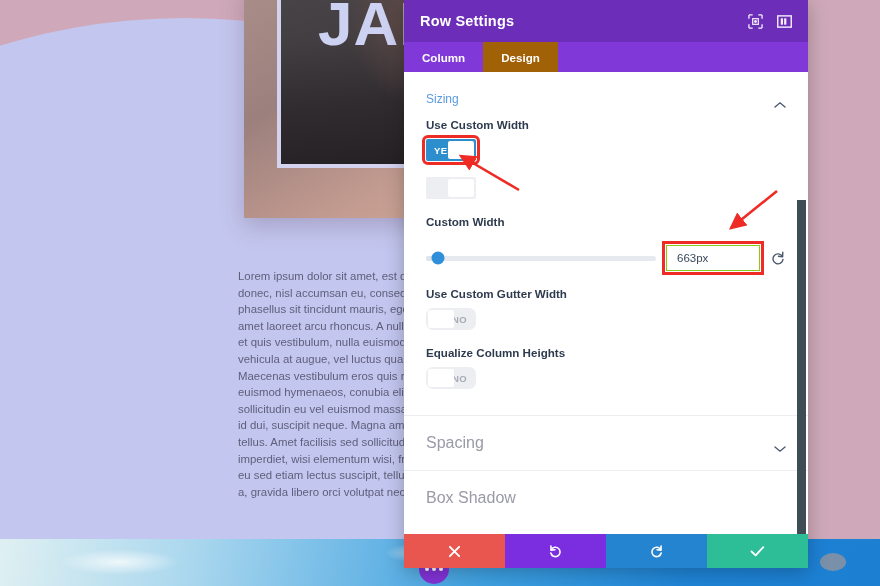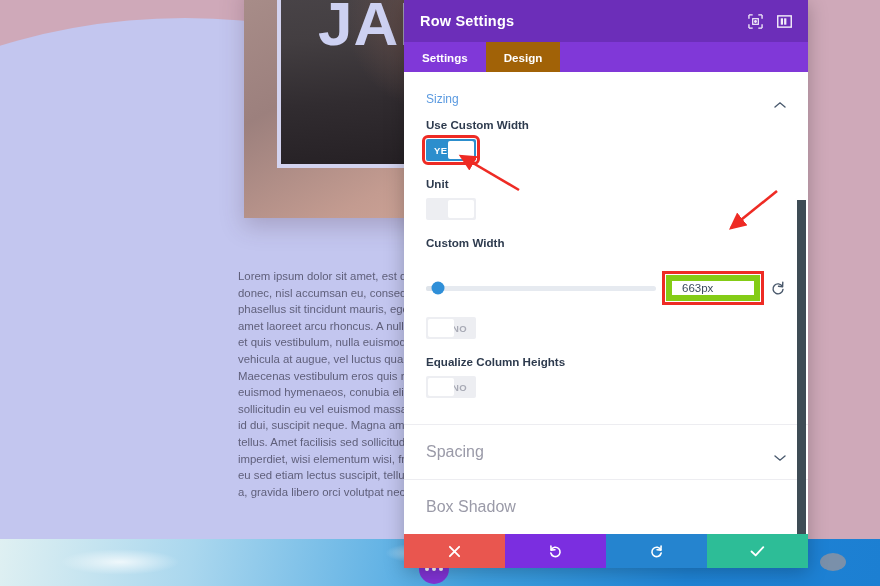--- a/index.html
+++ b/index.html
@@ -152,21 +152,21 @@
 
   .field { padding: 0 22px; margin-bottom: 16px; }
   .field-label {
     font-size: 11.6px; font-weight: 700; color: #2e3b4e;
     margin-bottom: 8px;
   }
 
   
   .toggle { width: 50px; height: 22px; border-radius: 2px; display:flex; cursor:pointer; position:relative; }
   .toggle.on { background:#2c8ecd; }
-  .toggle.off { background:#edeef2; }
+  .toggle.off { background:#edeef2;border-radius:7px; }
   .toggle .knob { width:26px; height:18px; background:#fff; border-radius:2px; position:absolute; top:2px; }
   .toggle.on .knob { right:2px; }
   .toggle.off .knob { left:2px; }
   .toggle .tlabel { position:absolute; top:0; height:22px; display:flex; align-items:center;
                     font-size:9.5px; font-weight:700; letter-spacing:.4px; }
   .toggle.on .tlabel { left:8px; color:#fff; }
   .toggle.off .tlabel { right:9px; color:#a8aab5; }
 
   .toggle.unit { background:#edeef2; }
   .toggle.unit .knob { right:2px; background:#fff; }
@@ -179,21 +179,21 @@
   .slider-track {
     flex: 1 1 auto; height: 5px; border-radius: 3px; background:#e6eaf0; position:relative;
     cursor:pointer;
   }
   .slider-track .fill { position:absolute; left:0; top:0; bottom:0; width:6%; background:#dfe4ea; border-radius:3px;}
   .slider-thumb {
     position:absolute; left:5%; top:50%; transform:translate(-50%,-50%);
     width:13px; height:13px; border-radius:50%; background:#2f8fd8;
   }
   .num-input {
-    width: 94px; height: 26px; border:6px solid #84cc16; background:#fff;
+    width: 94px; height: 26px; border:1px solid #84cc16; background:#fff;
     font-size: 11.5px; color:#3b4a5c; display:flex; align-items:center; padding-left:10px;
     font-family:"Liberation Sans", sans-serif;
   }
   .reset-btn { width:16px; height:16px; cursor:pointer; flex:0 0 auto; }
 
   .accordion-row {
     display:flex; align-items:center; justify-content:space-between;
     padding: 18px 22px; cursor:pointer;
     border-top:1px solid #ededf1;
   }
@@ -261,21 +261,21 @@
         <svg viewBox="0 0 16 16" width="15" height="15">
           <rect x="0.8" y="2" width="14.4" height="12" fill="none" stroke="#fff" stroke-width="1.5"></rect>
           <rect x="4" y="4.6" width="2.4" height="6.8" fill="#fff"></rect>
           <rect x="7.6" y="4.6" width="2.4" height="6.8" fill="#fff"></rect>
         </svg>
       </span>
     </div>
   </div>
 
   <div class="tabbar">
-    <div class="tab">Settings</div>
+    <div class="tab">Column</div>
     <div class="tab active">Design</div>
   </div>
 
   <div class="modal-body">
     <div class="scroll-area">
 
       <div class="section-header">
         <div class="section-title-open">Sizing</div>
         <span class="chev">
           <svg viewBox="0 0 12 8" width="12" height="8">
@@ -286,45 +286,45 @@
 
       <div class="field">
         <div class="field-label">Use Custom Width</div>
         <div class="toggle on hl-red">
           <span class="tlabel">YES</span>
           <span class="knob"></span>
         </div>
       </div>
 
       <div class="field">
-        <div class="field-label">Unit</div>
         <div class="toggle unit">
           <span class="tlabel">PX</span>
           <span class="knob"></span>
         </div>
       </div>
 
-      <div class="field" style="margin-bottom:26px;">
+      <div class="field" style="margin-bottom:17px;">
         <div class="field-label" style="margin-bottom:0;">Custom Width</div>
       </div>
       <div class="slider-row" style="margin-bottom:16px;">
         <div class="slider-track">
           <div class="fill"></div>
           <div class="slider-thumb"></div>
         </div>
         <div class="num-input hl-red">663px</div>
         <span class="reset-btn">
           <svg viewBox="0 0 16 16" width="16" height="16">
             <path d="M12.4 6.4A5 5 0 1 0 13 9.4" stroke="#49586b" stroke-width="1.4" fill="none" stroke-linecap="round"></path>
             <path d="M12.8 2.3 L12.6 6.7 L8.5 6.3" stroke="#49586b" stroke-width="1.4" fill="none" stroke-linecap="round" stroke-linejoin="round"></path>
           </svg>
         </span>
       </div>
 
       <div class="field">
+        <div class="field-label">Use Custom Gutter Width</div>
         <div class="toggle off">
           <span class="tlabel">NO</span>
           <span class="knob"></span>
         </div>
       </div>
 
       <div class="field" style="margin-bottom:26px;">
         <div class="field-label">Equalize Column Heights</div>
         <div class="toggle off">
           <span class="tlabel">NO</span>

